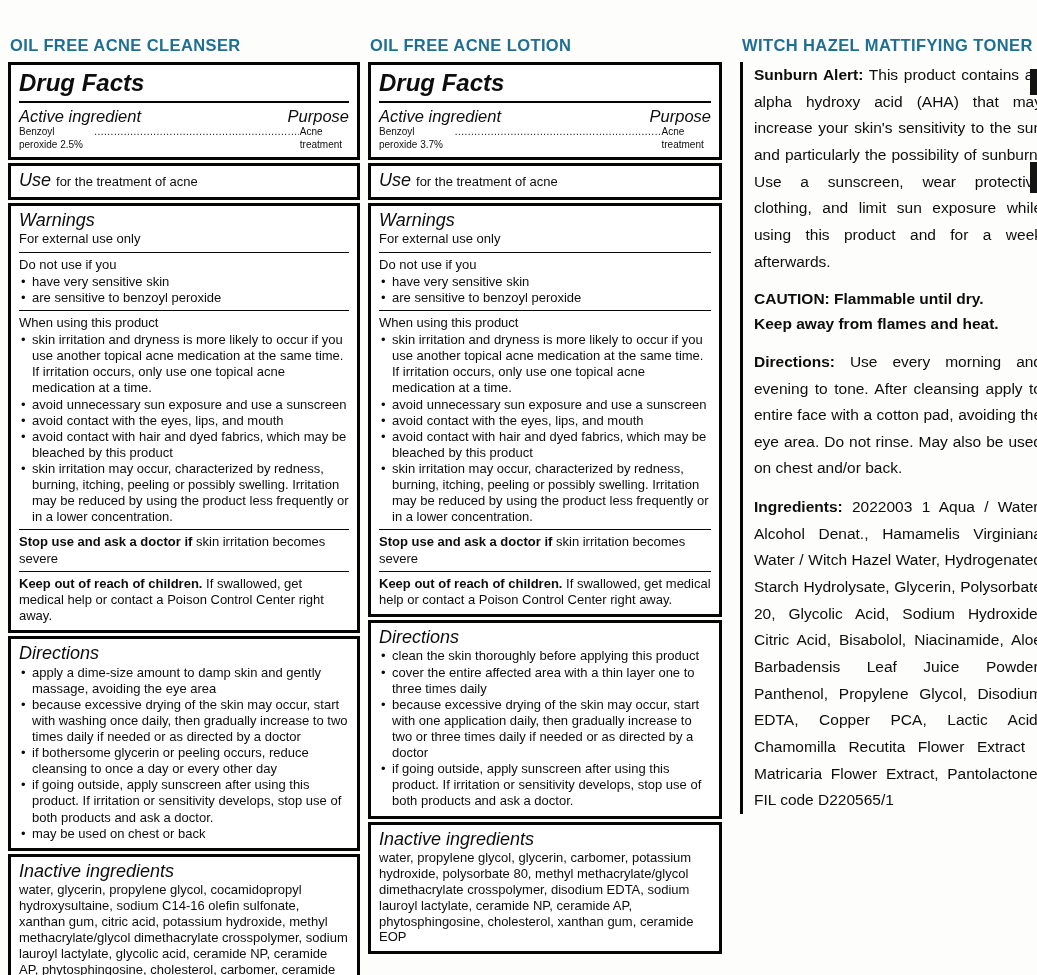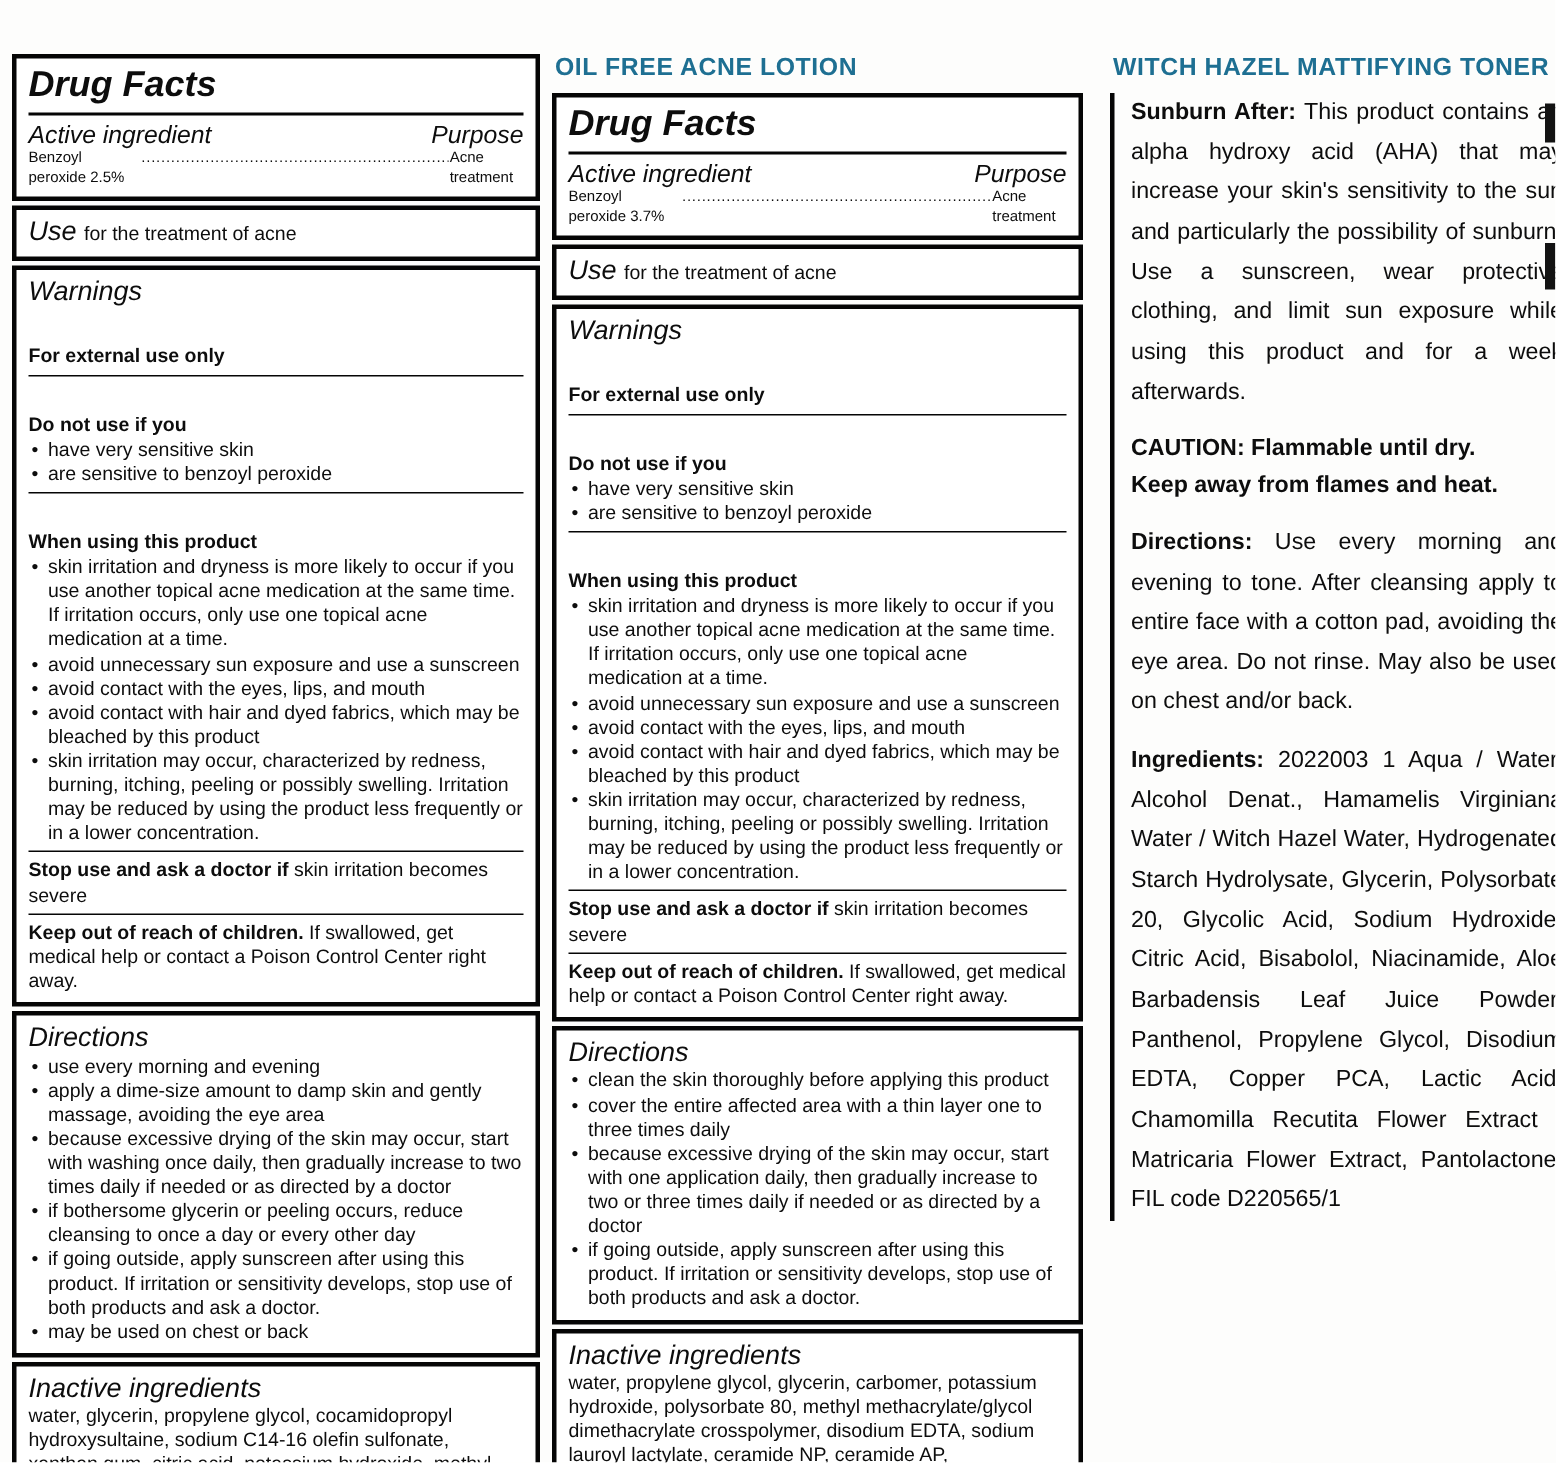--- a/index.html
+++ b/index.html
@@ -68,21 +68,21 @@
   }
   .sec-title {
     font-style: italic;
     font-weight: normal;
     font-size: 18px;
     line-height: 1.2;
     padding-top: 2px;
   }
   .sec-title.inline { display: inline; margin-right: 5px; }
   .body-text { font-size: 13px; line-height: 1.22; }
-  .bold-line { font-weight: bold; font-size: 13px; line-height: 1.3; margin-top: 24px; }
+  .bold-line { font-weight: normal; font-size: 13px; line-height: 1.3; }
   .thin-rule { border: 0; border-top: 1.5px solid #050505; margin: 4px 0; }
   ul.bullets { list-style: none; margin: 0; padding: 0; font-size: 13px; }
   ul.bullets li {
     position: relative;
     padding-left: 13px;
     line-height: 1.24;
   }
   ul.bullets li::before { content: "\2022"; position: absolute; left: 2px; }
   .mixed { margin: 0; font-size: 13px; line-height: 1.24; }
   .mixed .b { font-weight: bold; }
@@ -109,20 +109,21 @@
   }
   .crop-mark.one { top: 69px; height: 26px; }
   .crop-mark.two { top: 162px; height: 31px; }
 </style>
 </head>
 <body>
 
 <div class="page">
 
   <div class="col col-cleanser">
+    <div class="col-header">OIL FREE ACNE CLEANSER</div>
     <div>
   <div class="box">
     <div class="df-title">Drug Facts</div>
     <div class="active-row">
       <span>Active ingredient</span>
       <span>Purpose</span>
     </div>
     <div class="leader-row">
       <span>Benzoyl peroxide 2.5%</span>
       <span class="leader"></span>
@@ -157,21 +158,20 @@
     <div class="thin-rule"></div>
     <p class="mixed"><span class="b">Stop use and ask a doctor if</span><span> skin irritation becomes severe</span></p>
     <div class="thin-rule"></div>
     <p class="mixed"><span class="b">Keep out of reach of children.</span><span> If swallowed, get medical help or contact a Poison Control Center right away.</span></p>
   </div>
 
   <div class="box">
     <div class="sec-title">Directions</div>
     <ul class="bullets">
 
-    <li>use every morning and evening</li>
             <li>apply a dime-size amount to damp skin and gently massage, avoiding the eye area</li>
             <li>because excessive drying of the skin may occur, start with washing once daily, then gradually increase to two times daily if needed or as directed by a doctor</li>
             <li>if bothersome glycerin or peeling occurs, reduce cleansing to once a day or every other day</li>
             <li>if going outside, apply sunscreen after using this product. If irritation or sensitivity develops, stop use of both products and ask a doctor.</li>
             <li>may be used on chest or back</li>
           </ul>
   </div>
 
   <div class="box">
     <div class="sec-title">Inactive ingredients</div>
@@ -242,21 +242,21 @@
     <div class="sec-title">Inactive ingredients</div>
     <div class="body-text">water, propylene glycol, glycerin, carbomer, potassium hydroxide, polysorbate 80, methyl methacrylate/glycol dimethacrylate crosspolymer, disodium EDTA, sodium lauroyl lactylate, ceramide NP, ceramide AP, phytosphingosine, cholesterol, xanthan gum, ceramide EOP</div>
   </div>
 
 </div>
   </div>
 
   <div class="col col-toner">
     <div class="col-header">WITCH HAZEL MATTIFYING TONER</div>
     <div class="toner-body">
-      <p><span class="lead">Sunburn After:</span><span> This product contains an alpha hydroxy acid (AHA) that may increase your skin's sensitivity to the sun and particularly the possibility of sunburn. Use a sunscreen, wear protective clothing, and limit sun exposure while using this product and for a week afterwards.</span></p>
+      <p><span class="lead">Sunburn Alert:</span><span> This product contains an alpha hydroxy acid (AHA) that may increase your skin's sensitivity to the sun and particularly the possibility of sunburn. Use a sunscreen, wear protective clothing, and limit sun exposure while using this product and for a week afterwards.</span></p>
       <div class="caution-block">
         <div>CAUTION: Flammable until dry.</div>
         <div>Keep away from flames and heat.</div>
       </div>
       <p><span class="lead">Directions:</span><span> Use every morning and evening to tone. After cleansing apply to entire face with a cotton pad, avoiding the eye area. Do not rinse. May also be used on chest and/or back.</span></p>
       <p><span class="lead">Ingredients:</span><span> 2022003 1 Aqua / Water, Alcohol Denat., Hamamelis Virginiana Water / Witch Hazel Water, Hydrogenated Starch Hydrolysate, Glycerin, Polysorbate 20, Glycolic Acid, Sodium Hydroxide, Citric Acid, Bisabolol, Niacinamide, Aloe Barbadensis Leaf Juice Powder, Panthenol, Propylene Glycol, Disodium EDTA, Copper PCA, Lactic Acid, Chamomilla Recutita Flower Extract / Matricaria Flower Extract, Pantolactone. FIL code D220565/1</span></p>
     </div>
   </div>
 
   <div class="crop-mark one"></div>

